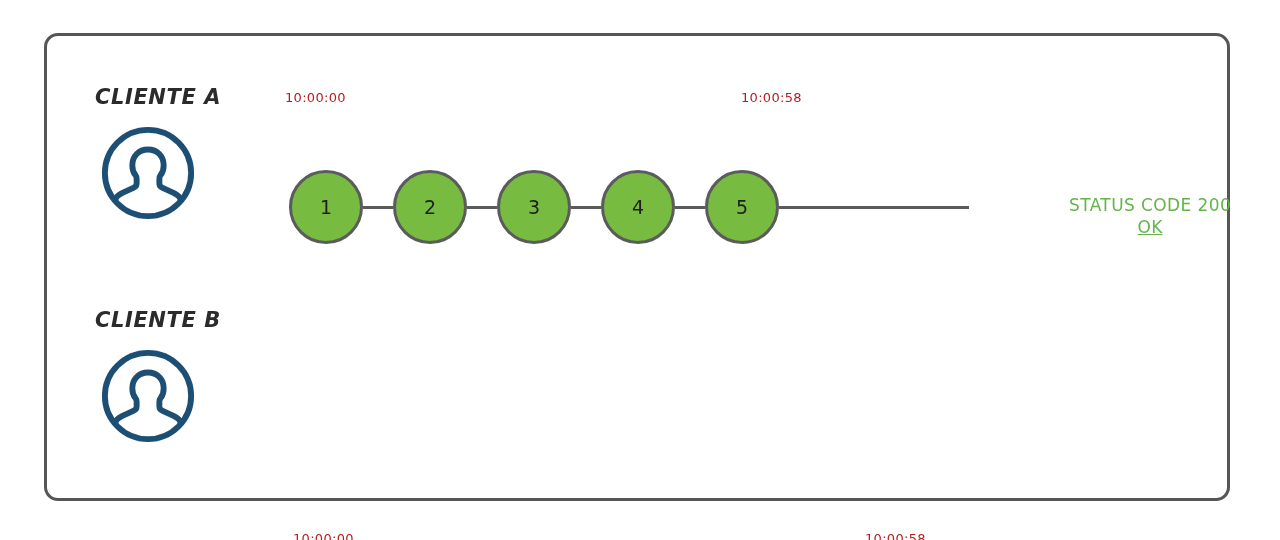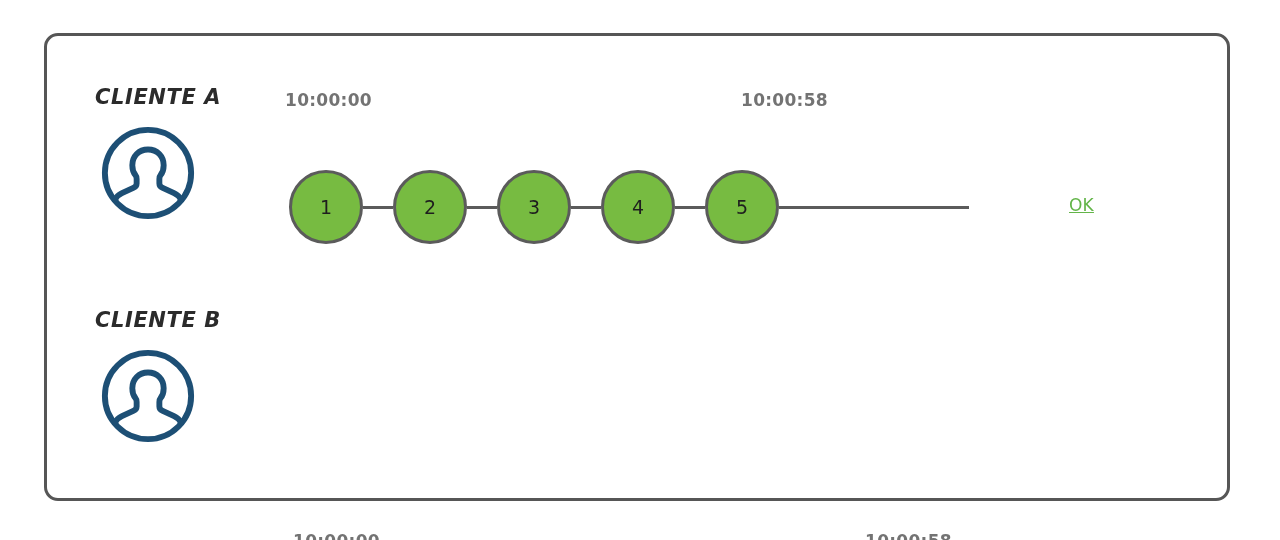--- a/index.html
+++ b/index.html
@@ -54,24 +54,24 @@
     top: 88px;
     width: 98px;
     height: 98px;
   }
   .avatar svg { display: block; width: 98px; height: 98px; }
 
   
   .timestamp {
     position: absolute;
     font-family: "DejaVu Sans", sans-serif;
-    font-weight: 700;
-    font-size: 17px;
+    font-weight: 400;
+    font-size: 13px;
     letter-spacing: 0.3px;
-    color: #737373;
+    color: #b91c1c;
     white-space: nowrap;
   }
   #ts-a-start { left: 238px; top: 54px; }
   #ts-a-end   { left: 694px; top: 54px; }
   #ts-b-start { left: 246px; top: 272px; }
   #ts-b-end   { left: 818px; top: 272px; }
 
   
   .chain {
     position: absolute;
@@ -158,20 +158,21 @@
         <div class="connector short"></div>
         <div class="node ok">3</div>
         <div class="connector short"></div>
         <div class="node ok">4</div>
         <div class="connector short"></div>
         <div class="node ok">5</div>
         <div class="connector tail-a"></div>
       </div>
 
       <div class="status" id="status-a">
+        <div class="line1">STATUS CODE 200</div>
         <div class="line2">OK</div>
       </div>
     </div>
 
     <div class="row" id="row-b">
 
       <div class="client-label">CLIENTE B</div>
 
       <div class="avatar">
         <svg viewBox="0 0 100 100" xmlns="http://www.w3.org/2000/svg">

